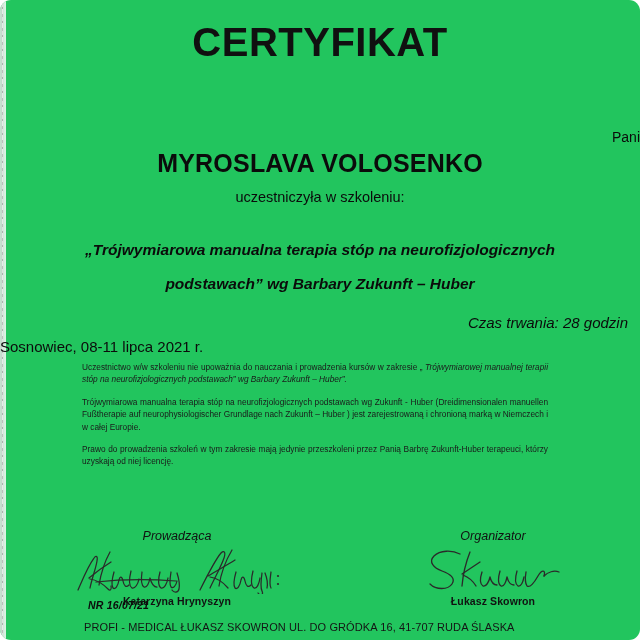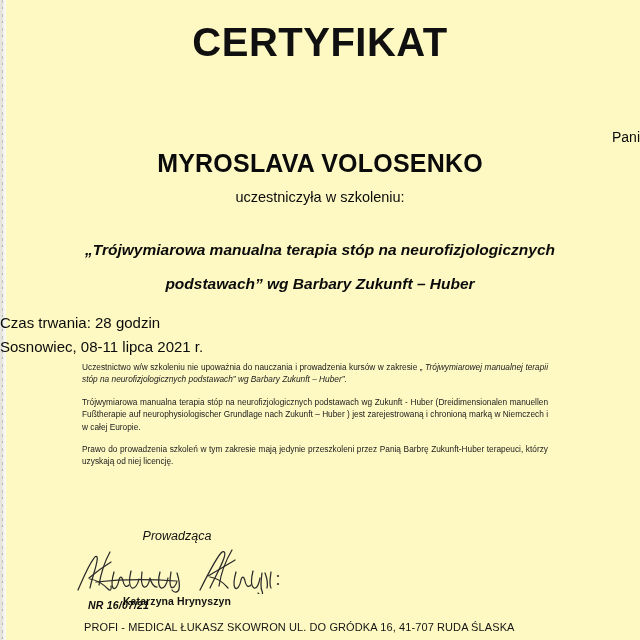--- a/index.html
+++ b/index.html
@@ -4,24 +4,25 @@
 <style>
   html, body {
     margin: 0;
     padding: 0;
     background: #ffffff;
   }
   #page {
     position: relative;
     width: 640px;
     height: 640px;
-    background: #fef9c3;
+    background: #22c55e;
     overflow: hidden;
     font-family: "Liberation Sans", sans-serif;
     color: #0b0b0b;
+    border-radius: 11px;
     -webkit-font-smoothing: antialiased;
   }
 
   
   .scan-edge {
     position: absolute;
     left: 0;
     top: 0;
     width: 6px;
     height: 640px;
@@ -102,23 +103,24 @@
     font-weight: 700;
     font-style: italic;
     font-size: 15.5px;
     line-height: 34px;
   }
 
   .duration {
     position: absolute;
     left: 0; right: 12px;
     top: 311px;
-    text-align: left;
+    text-align: right;
     font-size: 15px;
     line-height: 23px;
+    font-style: italic;
   }
   .place-date {
     position: absolute;
     left: 0; right: 0;
     top: 335px;
     font-size: 15px;
     line-height: 23px;
   }
 
   .body-block {
@@ -259,20 +261,39 @@
             <path d="M193 27 C195 32, 196 37, 195 42"></path>
             <path d="M199 26 C198 33, 197 39, 199 42"></path>
           </g>
           <circle cx="206" cy="30" r="1.1" fill="#2a2a2a"></circle>
           <circle cx="206" cy="38" r="1.1" fill="#2a2a2a"></circle>
         </svg>
       </div>
       <div class="sig-name">Katarzyna Hrynyszyn</div>
     </div>
 
+    <div class="sig-col right">
+      <div class="sig-role">Organizator</div>
+      <div class="sig-graphic">
+        <svg width="150" height="48" viewBox="0 0 150 48" fill="none" aria-hidden="true">
+          <g stroke="#2a2a2a" stroke-width="1.3" fill="none" stroke-linecap="round" stroke-linejoin="round">
+            <path d="M42 8 C34 4, 22 4, 16 10 C10 16, 16 22, 24 25 C32 28, 38 32, 34 38 C30 44, 18 44, 12 38"></path>
+            <path d="M52 6 C48 16, 45 28, 44 40"></path>
+            <path d="M44 28 C50 24, 56 20, 62 16"></path>
+            <path d="M45 29 C50 31, 55 35, 58 40"></path>
+            <path d="M64 26 C62 32, 62 38, 65 40 C68 41, 71 36, 72 31 C73 35, 75 39, 79 39"></path>
+            <path d="M82 25 C80 32, 80 38, 83 40 C86 41, 88 36, 89 31 C90 35, 92 39, 96 39"></path>
+            <path d="M99 25 C97 32, 97 38, 100 40 C103 41, 105 36, 106 31"></path>
+            <path d="M108 26 C107 32, 107 37, 109 40 C112 42, 116 37, 120 30 C124 23, 128 24, 126 30"></path>
+            <path d="M126 30 C130 26, 136 24, 141 26"></path>
+          </g>
+        </svg>
+      </div>
+      <div class="sig-name">Łukasz Skowron</div>
+    </div>
 
   </div>
 
   <div class="footer-nr">NR 16/07/21</div>
 
   <div class="footer-addr">PROFI - MEDICAL ŁUKASZ SKOWRON UL. DO GRÓDKA 16, 41-707 RUDA ŚLASKA</div>
 
 </div>
 
 </body></html>

